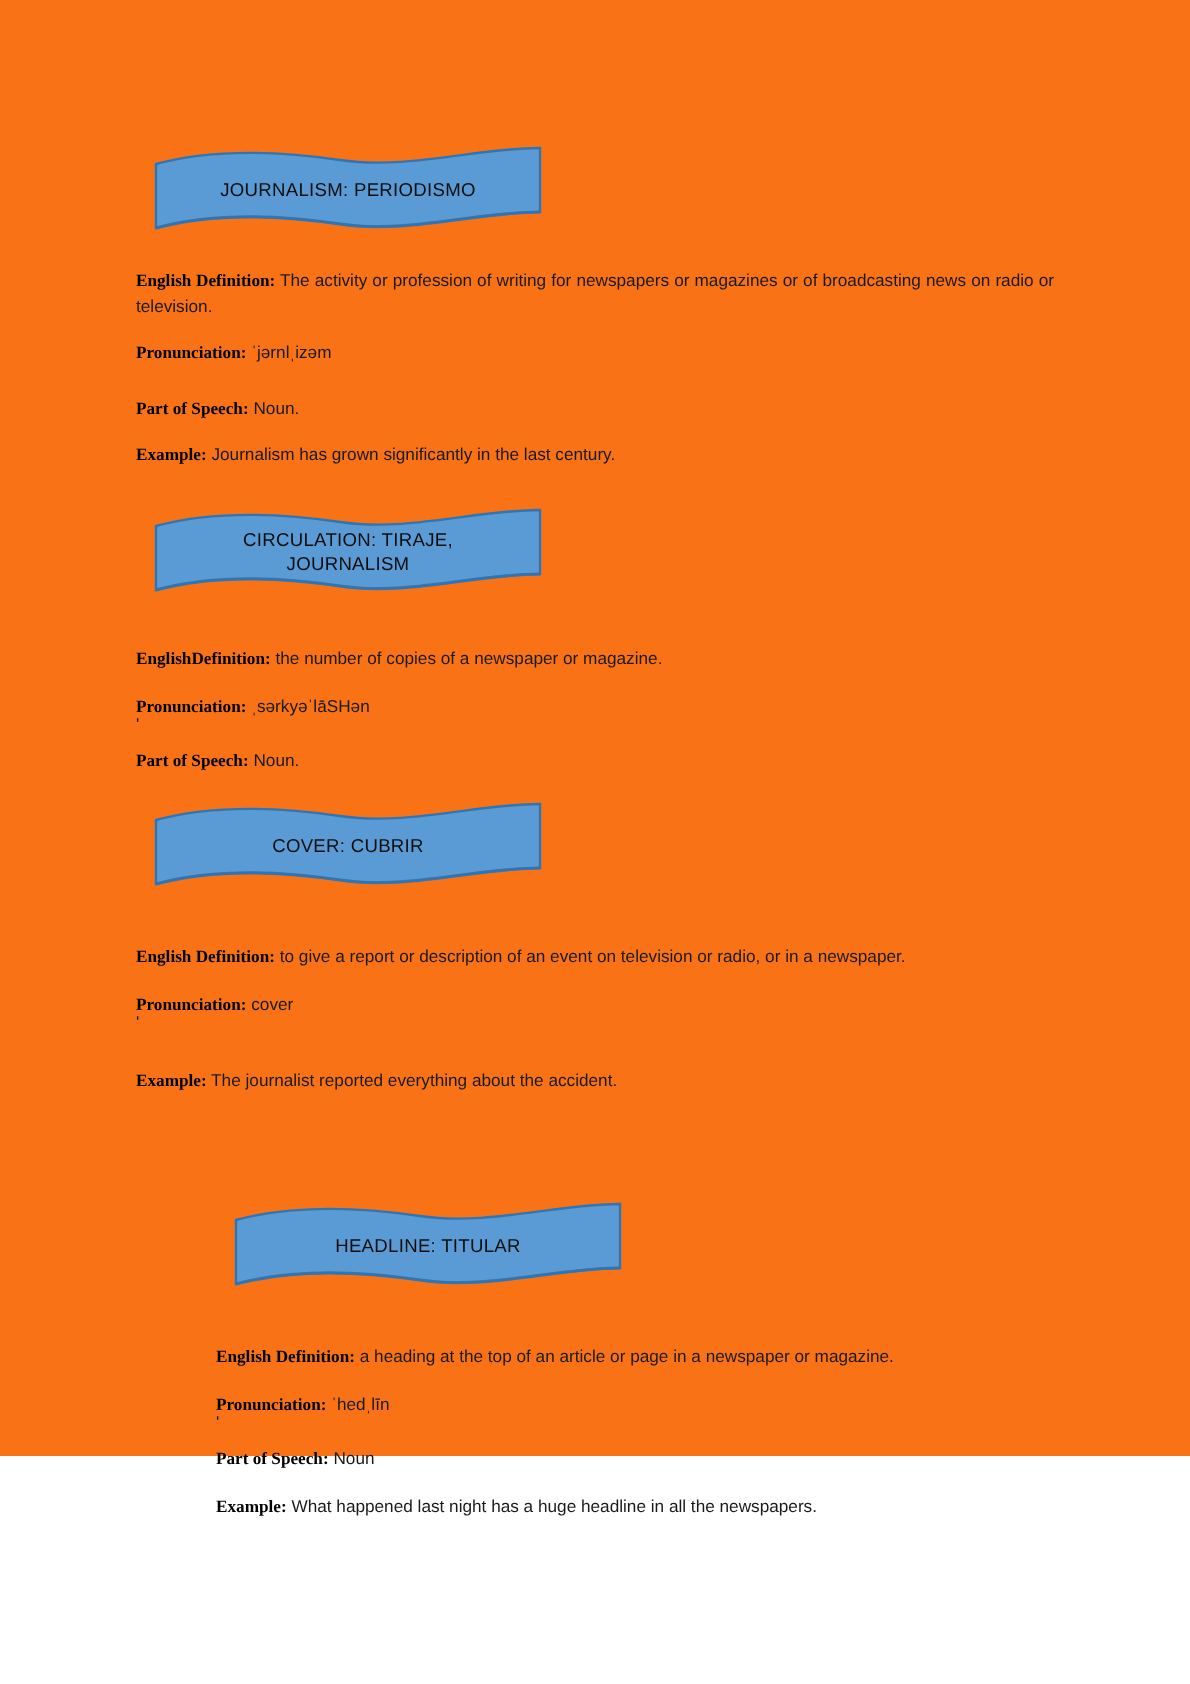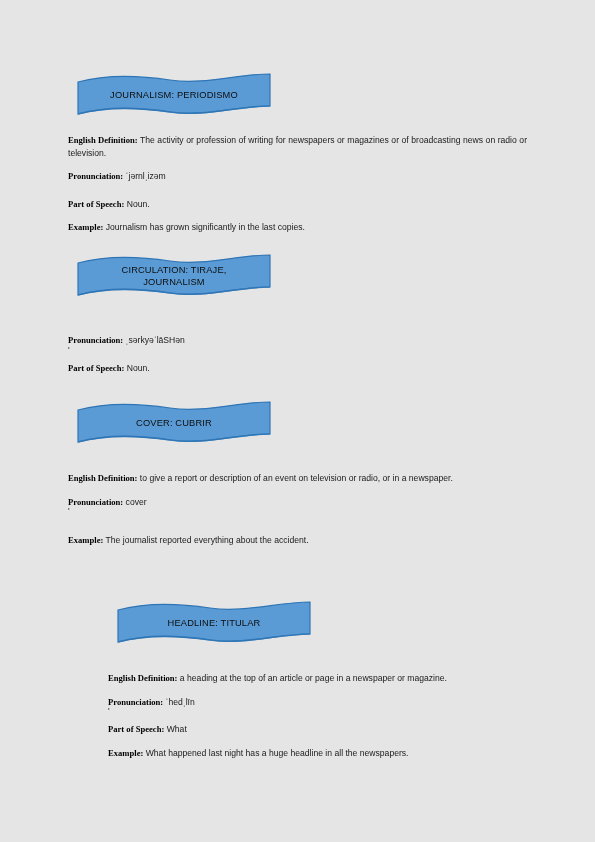--- a/index.html
+++ b/index.html
@@ -13,22 +13,22 @@
     position: relative;
     overflow: hidden;
     font-family: "Liberation Sans", sans-serif;
     color: #000000;
   }
 
   .page {
     position: absolute;
     left: 0; top: 0;
     width: 595px;
-    height: 842px;
-    background: #e5e5e5;
+    height: 728px;
+    background: #f97316;
   }
 
   
   .entry {
     position: absolute;
     left: 0;
     width: 595px;
   }
 
   
@@ -110,34 +110,35 @@
       <div class="banner-label">JOURNALISM: PERIODISMO</div>
     </div>
     <div class="textblock" style="top:62px;">
       <p class="row def"><span class="lbl">English Definition:</span><span class="val"> The activity or profession of writing for newspapers or magazines or of broadcasting news on radio or television.</span></p>
       <div class="gap-md"></div>
       <p class="row"><span class="lbl">Pronunciation:</span><span class="val"> ˈjərnlˌizəm</span></p>
       <div class="spacer-apos"></div>
       <div class="gap-sm"></div>
       <p class="row"><span class="lbl">Part of Speech:</span><span class="val bold"> Noun.</span></p>
       <div class="gap-md"></div>
-      <p class="row"><span class="lbl">Example:</span><span class="val bold"> Journalism has grown significantly in the last copies.</span></p>
+      <p class="row"><span class="lbl">Example:</span><span class="val bold"> Journalism has grown significantly in the last century.</span></p>
     </div>
   </div>
 
   <div class="entry" style="top:253px;">
     <div class="banner two-line">
       <svg class="wave-svg" viewBox="0 0 200 46" preserveAspectRatio="none">
         <path d="M4,10 C30,3 62,3 96,8 C130,13 164,2 196,2 L196,34 C164,34 130,45 96,40 C62,35 30,35 4,42 Z" fill="#5B9BD5" stroke="#2E75B6" stroke-width="1.2"></path>
         <path d="M4,42 C30,35 62,35 96,40 C130,45 164,34 196,34" fill="none" stroke="#2E75B6" stroke-width="1.6" opacity="0.85"></path>
       </svg>
       <div class="banner-label">CIRCULATION: TIRAJE,
 JOURNALISM</div>
     </div>
     <div class="textblock" style="top:70px;">
+      <p class="row def"><span class="lbl">EnglishDefinition:</span><span class="val"> the number of copies of a newspaper or magazine.</span></p>
       <div class="gap-md"></div>
       <p class="row"><span class="lbl">Pronunciation:</span><span class="val"> ˌsərkyəˈlāSHən</span></p>
       <div class="spacer-apos">'</div>
       <div class="gap-sm"></div>
       <p class="row"><span class="lbl">Part of Speech:</span><span class="val bold"> Noun.</span></p>
       <div class="gap-md"></div>
     </div>
   </div>
 
   <div class="entry" style="top:400px;">
@@ -166,19 +167,19 @@
         <path d="M4,42 C30,35 62,35 96,40 C130,45 164,34 196,34" fill="none" stroke="#2E75B6" stroke-width="1.6" opacity="0.85"></path>
       </svg>
       <div class="banner-label">HEADLINE: TITULAR</div>
     </div>
     <div class="textblock" style="top:72px;">
       <p class="row def"><span class="lbl">English Definition:</span><span class="val"> a heading at the top of an article or page in a newspaper or magazine.</span></p>
       <div class="gap-md"></div>
       <p class="row"><span class="lbl">Pronunciation:</span><span class="val"> ˈhedˌlīn</span></p>
       <div class="spacer-apos">'</div>
       <div class="gap-sm"></div>
-      <p class="row"><span class="lbl">Part of Speech:</span><span class="val bold"> What</span></p>
+      <p class="row"><span class="lbl">Part of Speech:</span><span class="val bold"> Noun</span></p>
       <div class="gap-md"></div>
       <p class="row"><span class="lbl">Example:</span><span class="val"> What happened last night has a huge headline in all the newspapers.</span></p>
     </div>
   </div>
 
 </div>
 
 </body></html>

